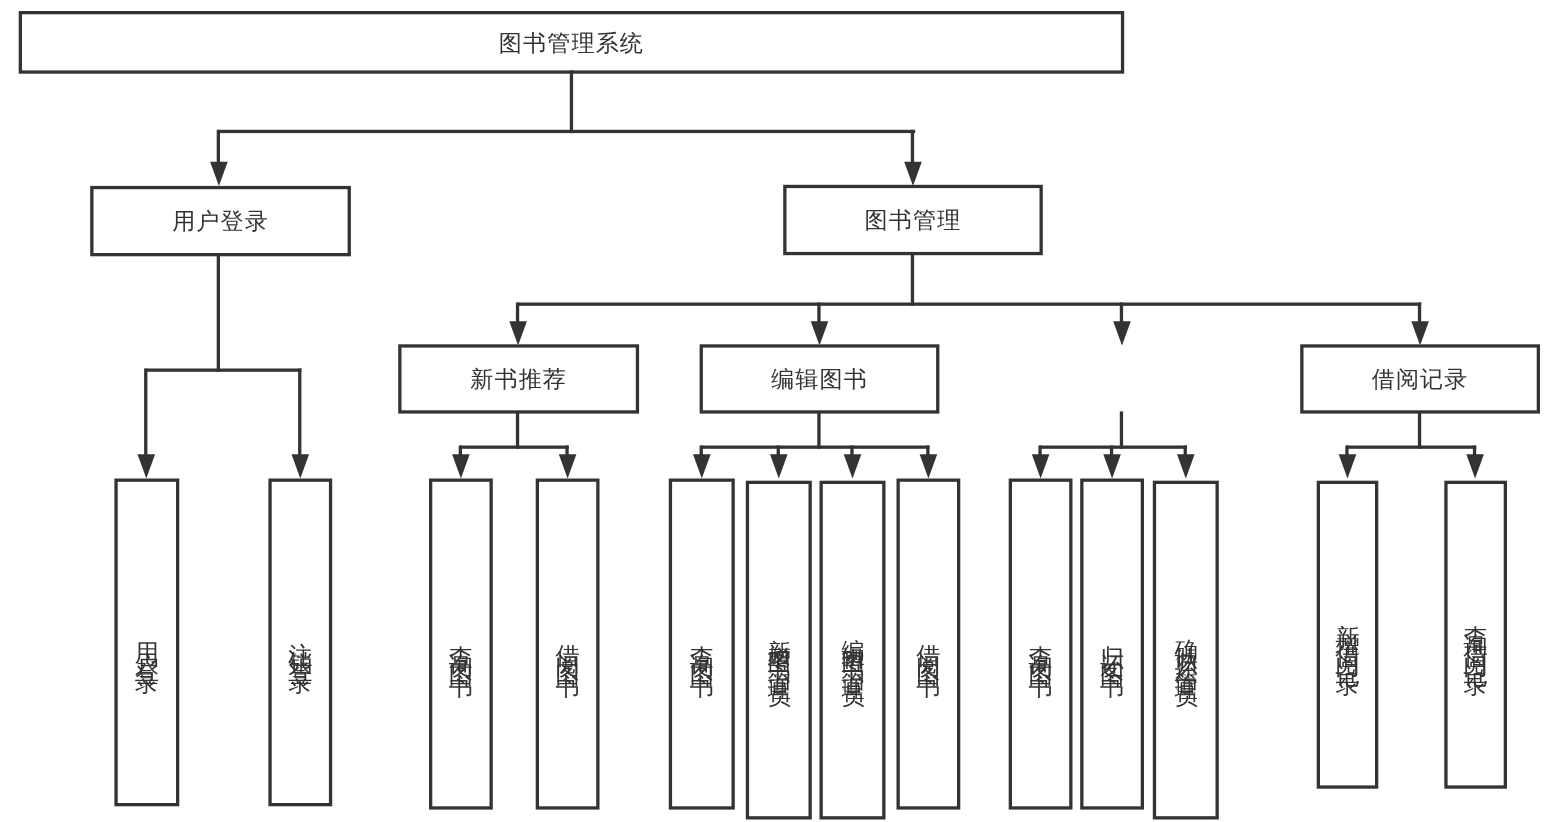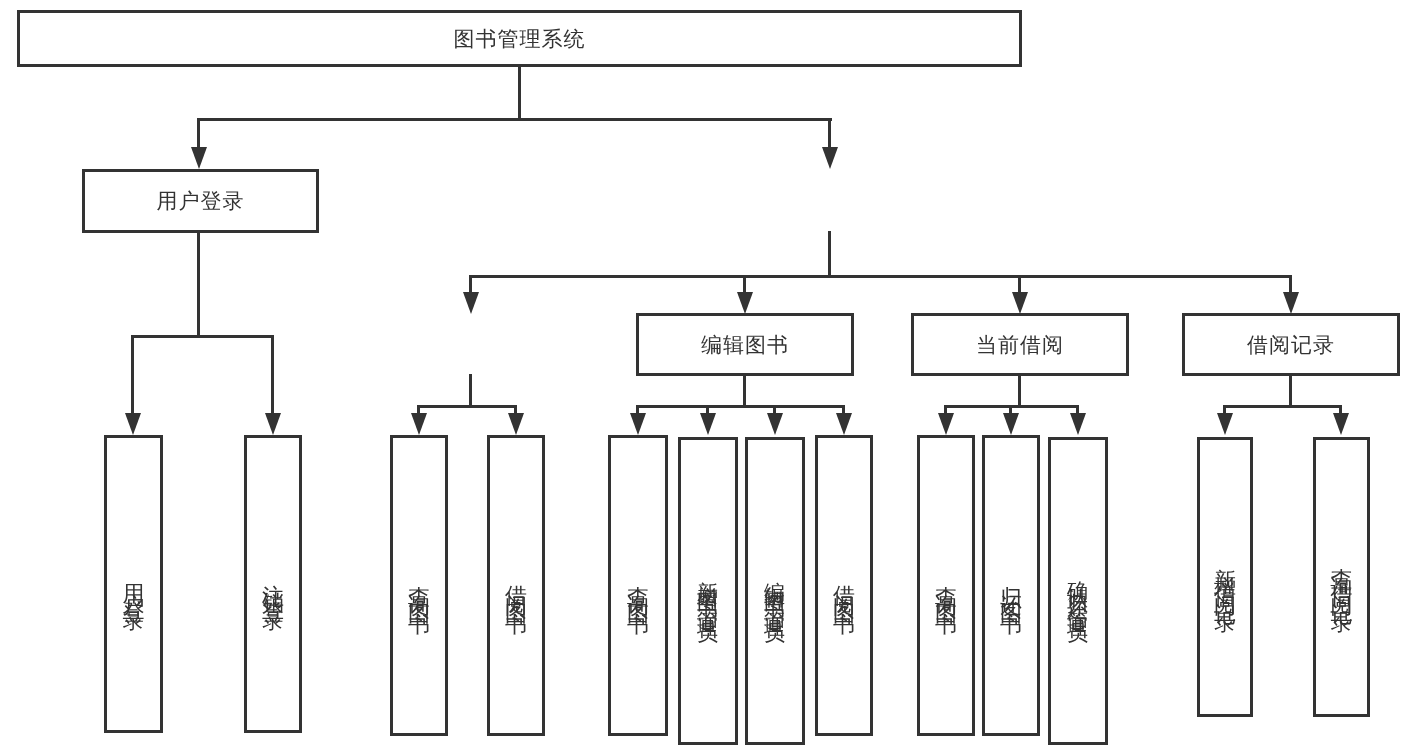--- a/index.html
+++ b/index.html
@@ -42,45 +42,48 @@
   <div class="h" style="left:198px;top:118px;width:634px;"></div>
 
   <div class="v" style="left:197px;top:118px;height:32px;"></div>
   <div class="ah" style="left:191px;top:147px;"></div>
   <div class="v" style="left:828px;top:118px;height:32px;"></div>
   <div class="ah" style="left:822px;top:147px;"></div>
 
   <div class="box" style="left:82px;top:169px;width:237px;height:64px;">
     <span class="hl">用户登录</span>
   </div>
+  <div class="box" style="left:712px;top:168px;width:236px;height:64px;">
+    <span class="hl">图书管理</span>
+  </div>
 
   <div class="v" style="left:197px;top:232px;height:106px;"></div>
   <div class="h" style="left:132px;top:335px;width:142px;"></div>
   <div class="v" style="left:131px;top:335px;height:80px;"></div>
   <div class="ah" style="left:125px;top:413px;"></div>
   <div class="v" style="left:271px;top:335px;height:80px;"></div>
   <div class="ah" style="left:265px;top:413px;"></div>
 
   <div class="v" style="left:828px;top:231px;height:47px;"></div>
   <div class="h" style="left:470px;top:275px;width:822px;"></div>
 
   <div class="v" style="left:469px;top:275px;height:20px;"></div>
   <div class="ah" style="left:463px;top:292px;"></div>
   <div class="v" style="left:743px;top:275px;height:20px;"></div>
   <div class="ah" style="left:737px;top:292px;"></div>
   <div class="v" style="left:1018px;top:275px;height:20px;"></div>
   <div class="ah" style="left:1012px;top:292px;"></div>
   <div class="v" style="left:1289px;top:275px;height:20px;"></div>
   <div class="ah" style="left:1283px;top:292px;"></div>
 
+  <div class="box" style="left:362px;top:313px;width:219px;height:63px;">
+    <span class="hl">新书推荐</span>
+  </div>
   <div class="box" style="left:636px;top:313px;width:218px;height:63px;">
     <span class="hl">编辑图书</span>
-  </div>
-  <div class="box" style="left:911px;top:313px;width:218px;height:63px;">
-    <span class="hl">当前借阅</span>
   </div>
   <div class="box" style="left:1182px;top:313px;width:218px;height:63px;">
     <span class="hl">借阅记录</span>
   </div>
 
   <div class="v" style="left:469px;top:374px;height:34px;"></div>
   <div class="h" style="left:418px;top:405px;width:99px;"></div>
   <div class="v" style="left:417px;top:405px;height:11px;"></div>
   <div class="ah" style="left:411px;top:413px;"></div>
   <div class="v" style="left:514px;top:405px;height:11px;"></div>

